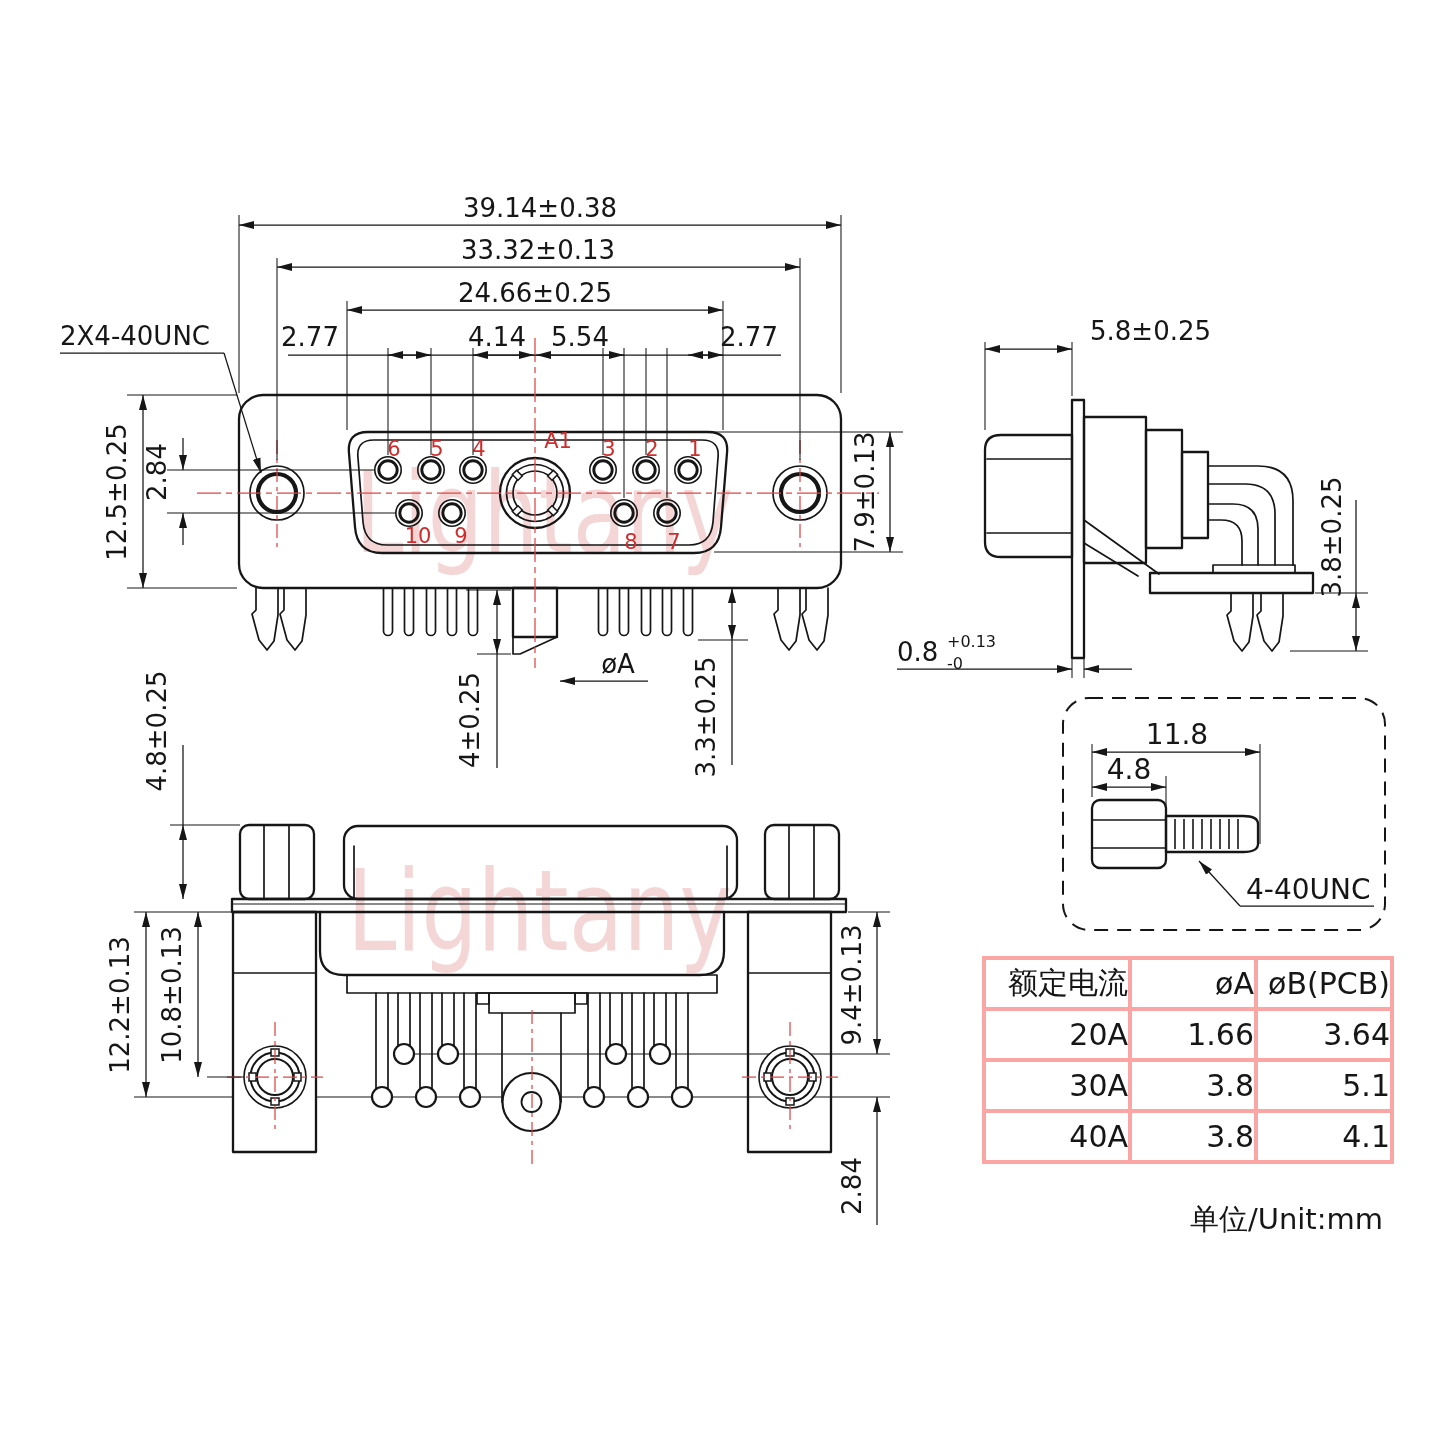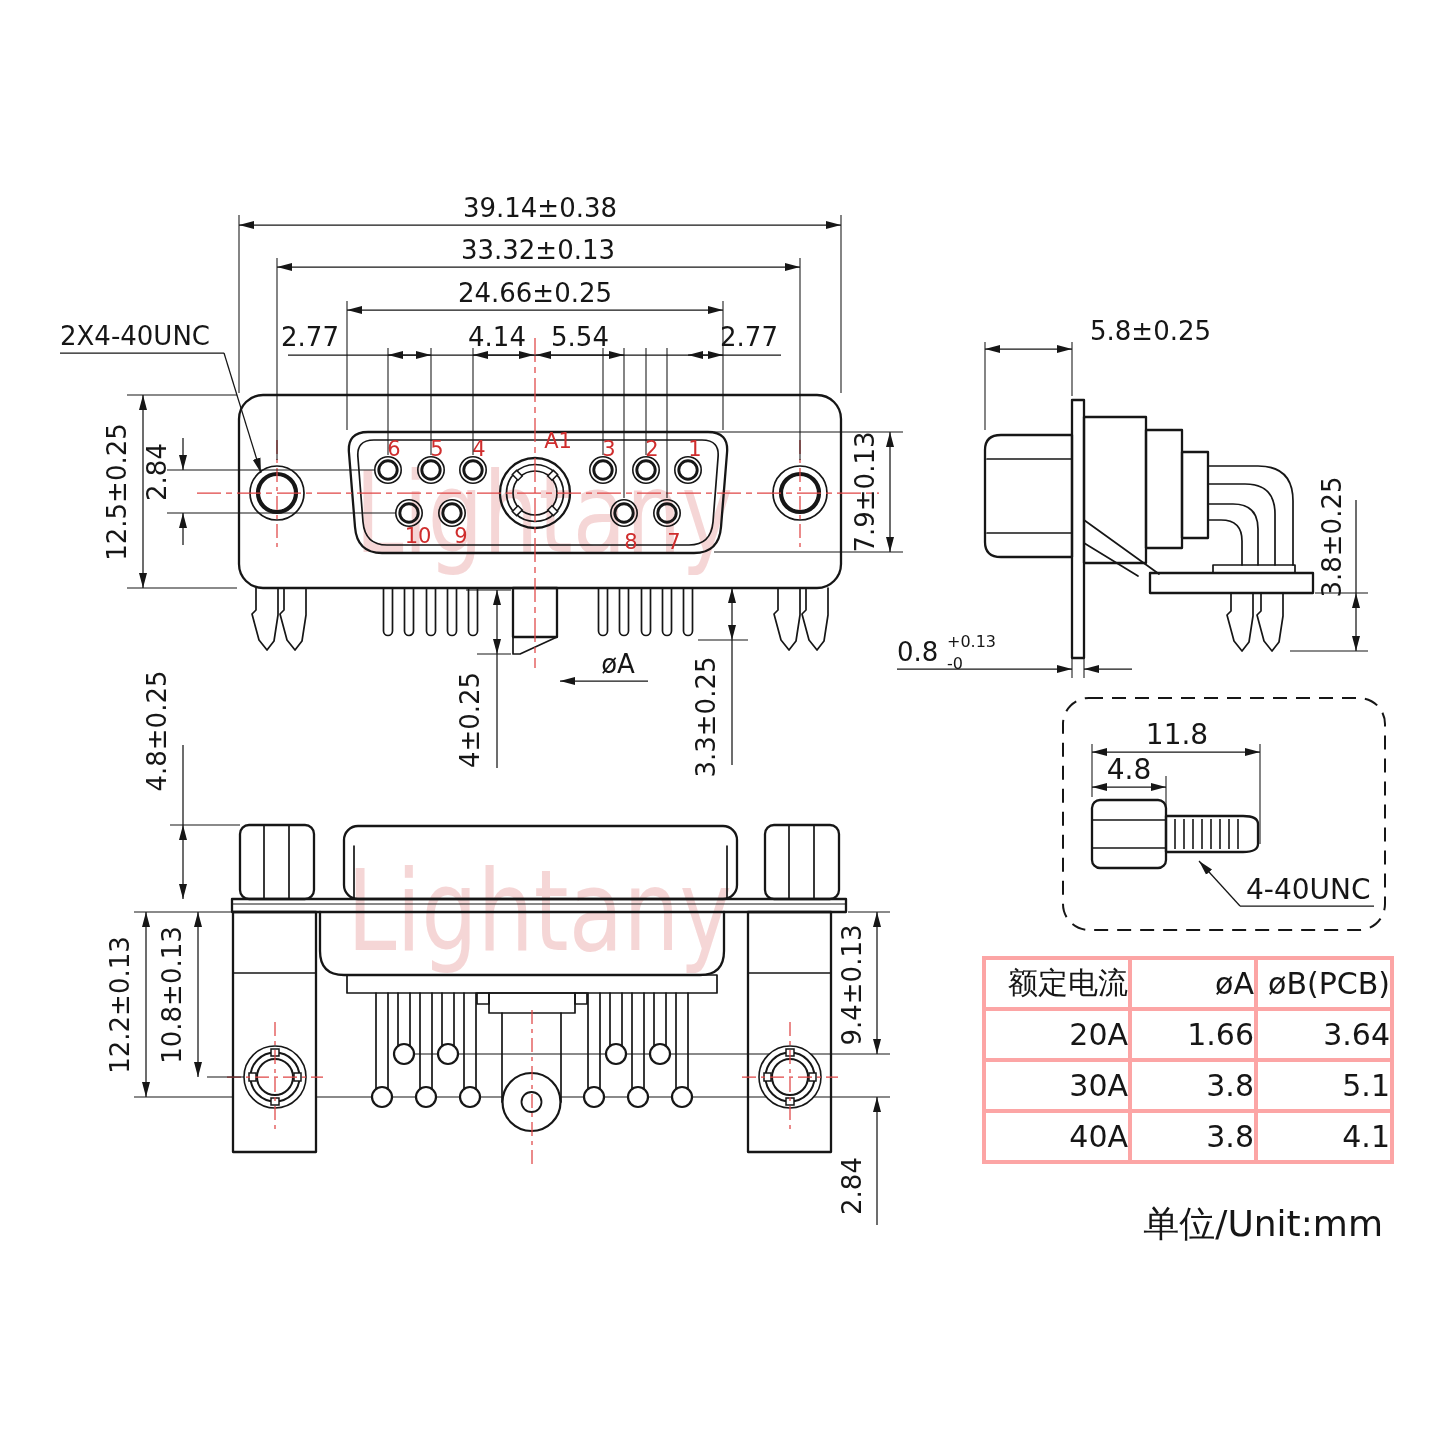--- a/index.html
+++ b/index.html
@@ -16,21 +16,21 @@
   text.d {fill:#161616;font-size:26px;}
   text.ds{fill:#161616;font-size:16px;}
   text.db{fill:#161616;font-size:28px;}
   text.dr{fill:#cf2d2d;font-size:21px;}
   .wm{fill:#eeb6b6;opacity:0.55;}
   #spec-table{position:absolute;left:982px;top:956px;border-collapse:collapse;
               border:3px solid #161616;table-layout:fixed;}
   #spec-table td{border:4px solid #fca5a5;text-align:right;vertical-align:middle;
                  font-size:30px;color:#161616;padding:0;height:47px;}
   td.c1{width:142px;} td.c2{width:122px;} td.c3{width:132px;}
-  #unit-note{position:absolute;right:57px;top:1200px;font-size:36px;color:#161616;}
+  #unit-note{position:absolute;right:57px;top:1200px;font-size:29px;color:#161616;}
 </style>
 </head>
 <body>
 
 <div id="stage">
 
 <svg id="drawing" width="1440" height="1440" viewBox="0 0 1440 1440" xmlns="http://www.w3.org/2000/svg">
   <defs>
     <marker id="arr" markerUnits="userSpaceOnUse" markerWidth="16" markerHeight="10" refX="15" refY="5" orient="auto-start-reverse">
       <path d="M0,1 L15,5 L0,9 Z" fill="#161616"></path>

